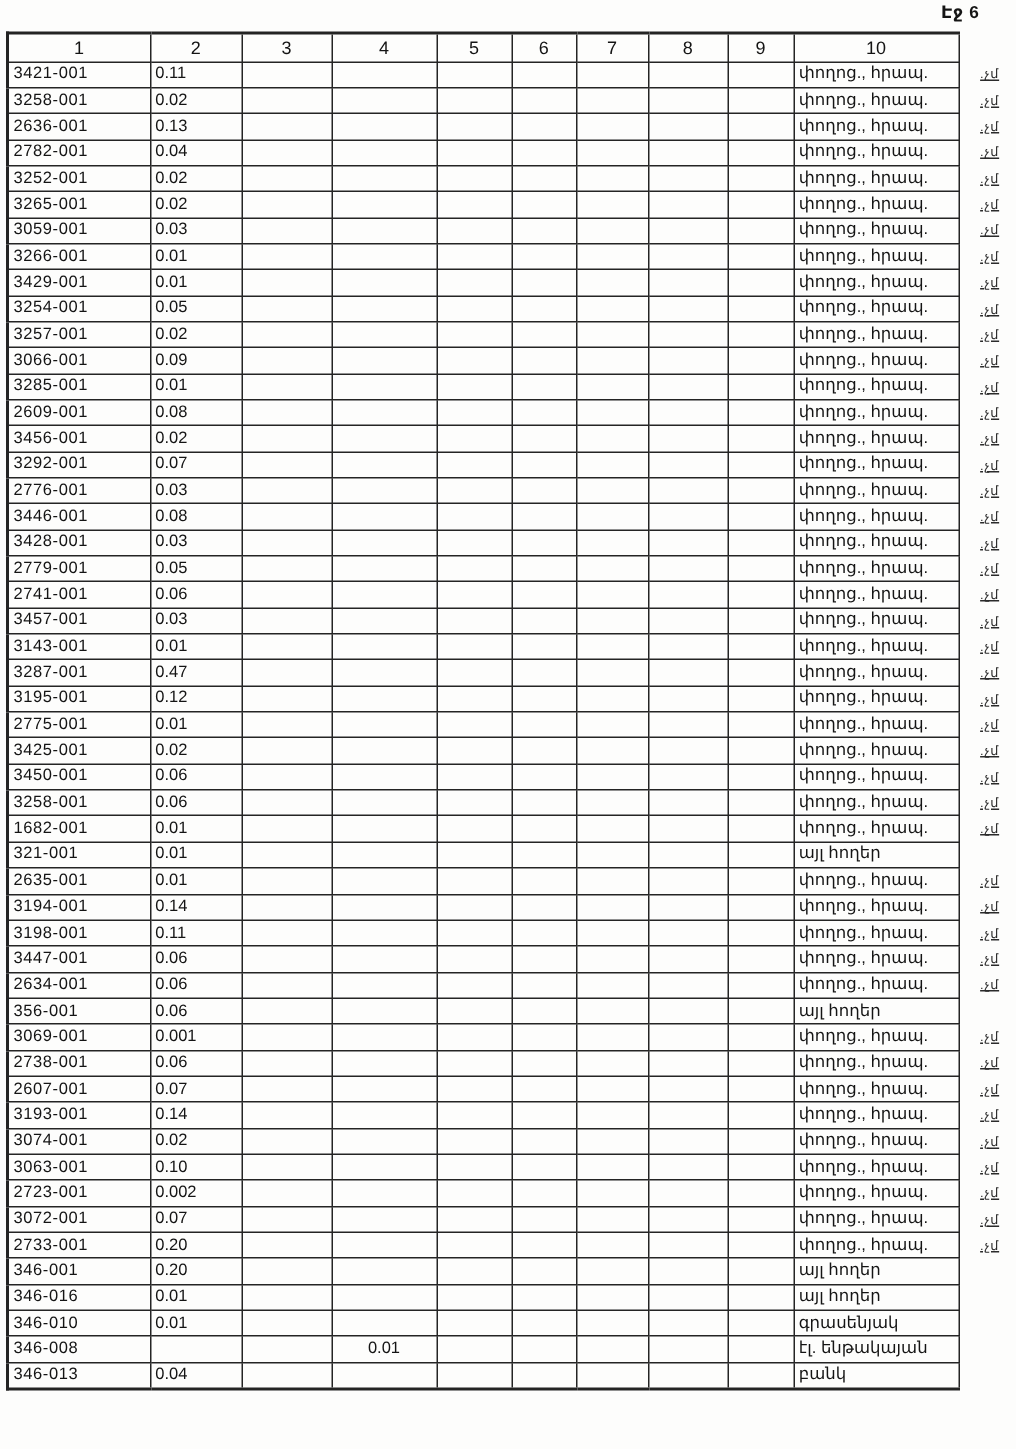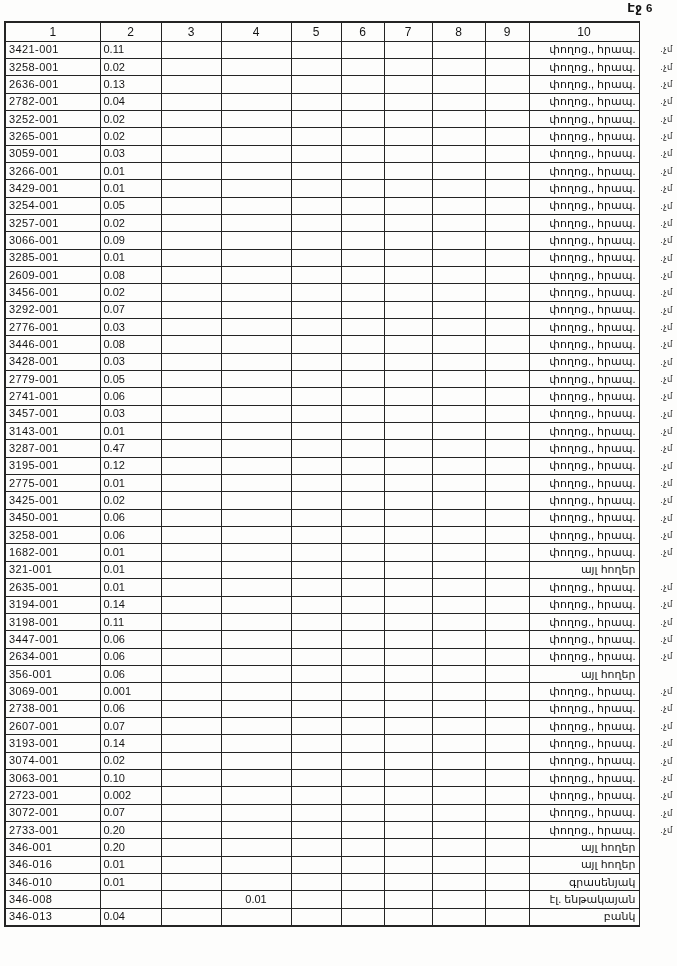--- a/index.html
+++ b/index.html
@@ -45,41 +45,42 @@
   table.grid th:first-child, table.grid td:first-child { border-left-width: 2px; }
   table.grid th.c10h, table.grid td.c10 { border-right-width: 1.8px; }
   table.grid thead th { border-top-width: 2.2px; border-bottom-width: 1.8px; }
   table.grid tbody tr:last-child td { border-bottom-width: 2px; margin-left: 20px; }
   
   table.grid th.edge, table.grid td.edge {
     border: none;
     background: transparent;
     font-size: 8.5px;
     color: #2b2b2b;
-    text-align: right;
+    text-align: center;
     padding-left: 7px;
     letter-spacing: 0.5px;
+    text-decoration: underline;
   }
   table.grid thead th {
     height: 19px;
     font-size: 12px;
     font-weight: normal;
     text-align: center;
     vertical-align: middle;
   }
   table.grid tbody tr { height: 17.35px; padding-left: 20px; }
   table.grid tbody td {
     font-size: 11px;
     vertical-align: middle;
     line-height: 1;
   }
   td.c1  { text-align: left;  padding-left: 5px; letter-spacing: 0.4px; }
   td.c2  { text-align: left; }
   td.c4  { text-align: center; }
-  td.c10 { text-align: right; padding-left: 4px; }
+  td.c10 { text-align: left; padding-left: 4px; }
 </style>
 </head>
 <body>
 
 <div class="sheet">
 
   <div class="page-label">Էջ 6</div>
 
   <table class="grid">
     <colgroup>

